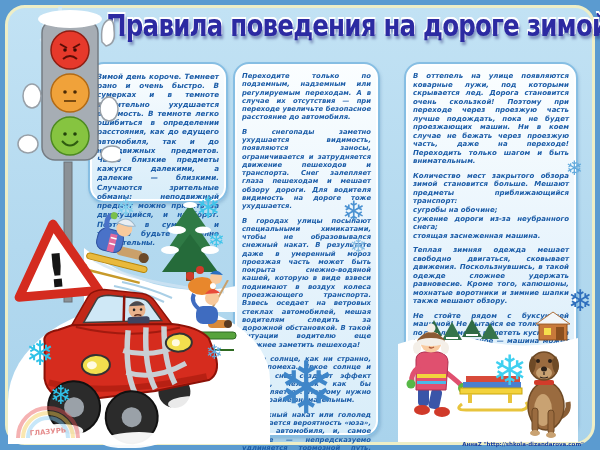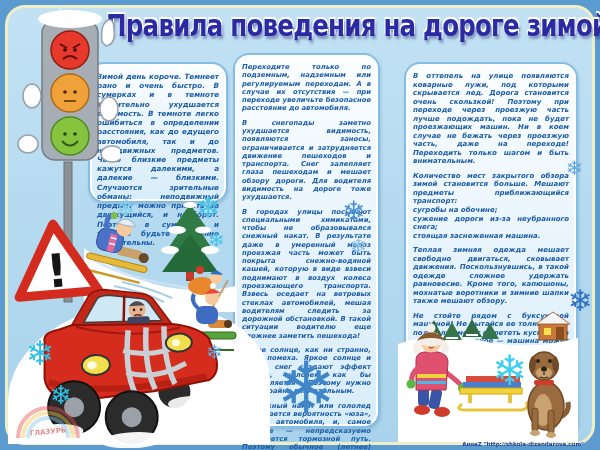--- a/index.html
+++ b/index.html
@@ -8,21 +8,21 @@
   .panel{position:absolute;inset:5px;border-radius:20px;border:3px solid #eeeec6;
          background:linear-gradient(180deg,#c2e2f4 0%,#b3d9ef 55%,#a9d3ec 100%);z-index:1;}
   .title{position:absolute;left:58px;right:8px;top:8px;margin:0;text-align:center;z-index:6;
          font-family:"DejaVu Sans",sans-serif;font-weight:800;font-size:30px;color:#2c2aa2;
          transform:scaleX(.82);transform-origin:center;letter-spacing:-1px;white-space:nowrap;
          text-shadow:0 -1px 0 #ffffff,0 -2px 0 #ffffff,1px -2px 0 #ffffff,-1px -2px 0 #ffffff,2px 3px 3px rgba(30,30,110,.4);}
   .bubble{position:absolute;z-index:3;border:2px solid #86bee3;border-radius:16px;
           background:linear-gradient(180deg,#fbfeff 0%,#e6f3fc 55%,#d8edf9 100%);
           box-shadow:inset 0 0 0 2px #ffffff,1px 2px 3px rgba(60,110,160,.25);padding:8px 7px;box-sizing:border-box;}
   .b1{left:88px;top:62px;width:140px;height:141px;}
-  .b2{left:233px;top:53px;width:147px;height:375px;}
+  .b2{left:233px;top:62px;width:147px;height:375px;}
   .b3{left:404px;top:62px;width:174px;height:375px;}
   .para{margin:0 0 6px;color:#1c5da8;font-style:italic;font-weight:700;text-align:justify;
         white-space:pre-line;hyphens:none;}
   .b1 .para{font-size:7.2px;line-height:1.28;}
   .b2 .para{font-size:6.8px;line-height:1.22;}
   .b3 .para{font-size:7px;line-height:1.22;}
   .para:last-child{margin-bottom:0;}
   .flake{position:absolute;line-height:1;user-select:none;pointer-events:none;}
   .scene{position:absolute;}
   .watermark{position:absolute;left:12px;bottom:8px;width:72px;height:44px;opacity:.55;z-index:10;}

